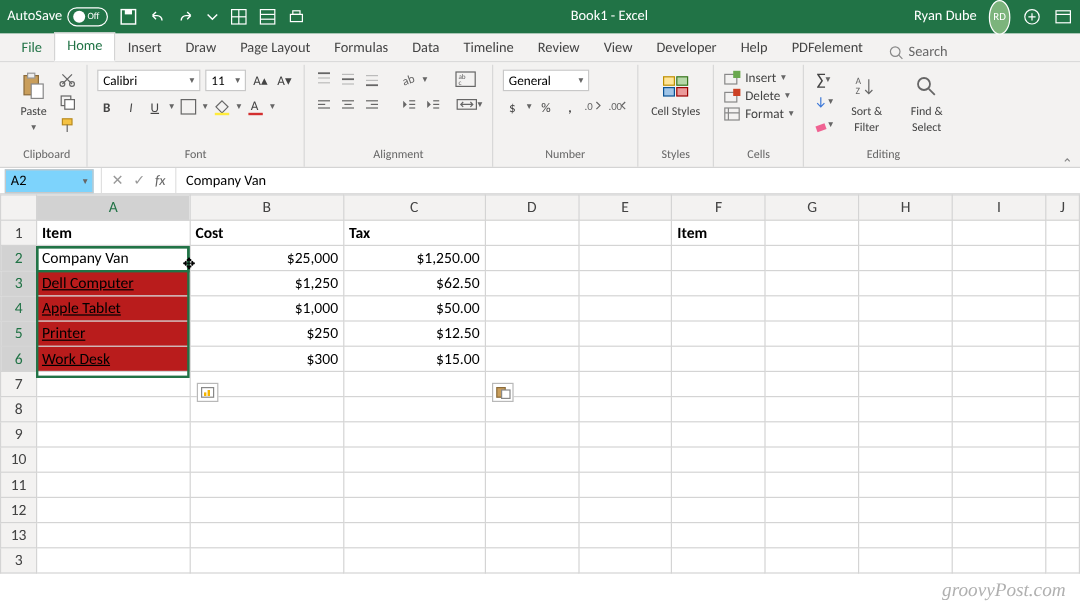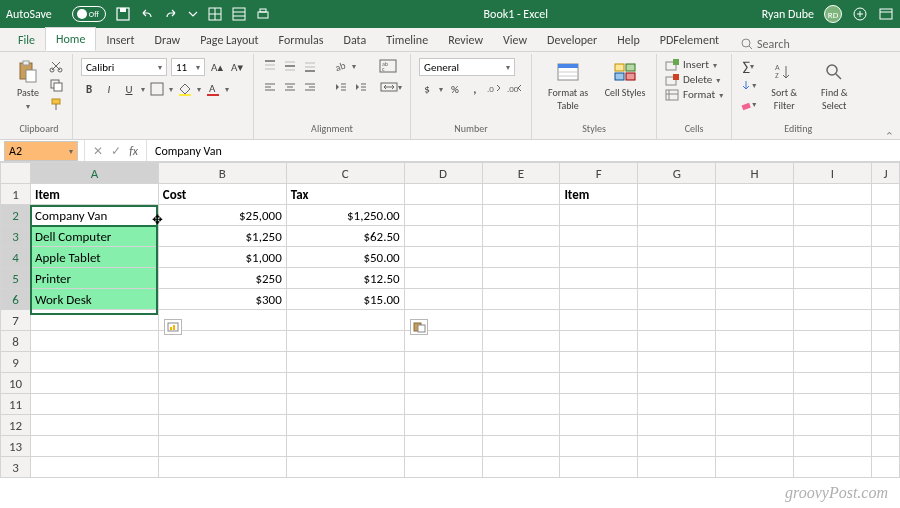--- a/index.html
+++ b/index.html
@@ -1,65 +1,65 @@
 <!DOCTYPE html>
 <html><head>
 <meta charset="utf-8">
 <style>
   * { box-sizing: border-box; margin: 0; padding: 0; }
   body { font-family: "Segoe UI", Calibri, sans-serif; font-size: 12px; background: #fff; width: 900px; height: 508px; overflow: hidden; position: relative; }
   .titlebar { height: 28px; background: #217346; color: #fff; display: flex; align-items: center; padding: 0 6px; font-size: 12px; }
-  .titlebar .autosave { display: flex; align-items: center; gap: 20px; margin-right: 10px; }
+  .titlebar .autosave { display: flex; align-items: center; gap: 4px; margin-right: 10px; }
   .toggle { width: 34px; height: 16px; border: 1px solid #fff; border-radius: 9px; display: flex; align-items: center; justify-content: flex-start; padding: 0 0 0 4px; font-size: 8px; color:#fff; gap:2px; }
   .toggle .knob { width: 10px; height: 10px; border-radius: 50%; background: #fff; }
   .qat { display: flex; gap: 10px; align-items: center; }
   .qat svg, .titlebar-right svg { display: block; }
   .title-center { flex: 1; text-align: center; font-size: 12px; }
   .titlebar-right { display: flex; align-items: center; gap: 10px; }
-  .avatar { width: 18px; height: 18px; border: 1px solid #fff; border-radius: 50%; display: flex; align-items: center; justify-content: center; font-size: 9px; background:#7cb47c; }
+  .avatar { width: 18px; height: 29px; border: 1px solid #fff; border-radius: 50%; display: flex; align-items: center; justify-content: center; font-size: 9px; background:#7cb47c; }
   .tabs { height: 24px; background: #f3f2f1; border-bottom: 1px solid #d4d4d4; display: flex; align-items: flex-end; padding-left: 8px; gap: 0; font-size: 12px; color: #444; }
   .tab { padding: 4px 10px; cursor: pointer; }
   .tab.file { color: #217346; font-weight: 400; }
   .tab.active { background: #fff; border: 1px solid #d4d4d4; border-bottom: 1px solid #fff; color: #217346; }
   .search-tab { margin-left: 12px; display:flex; align-items:center; gap:4px; color:#666; }
   .ribbon { height: 88px; background: #f3f2f1; border-bottom: 1px solid #d4d4d4; display: flex; padding: 2px 6px 0 6px; }
   .group { border-right: 1px solid #d8d8d8; padding: 0 8px 2px 8px; display: flex; flex-direction: column; justify-content: space-between; }
   .group:last-child { border-right: none; }
   .group-body { display: flex; align-items: flex-start; gap: 6px; padding-top: 4px; }
   .group-label { text-align: center; font-size: 10px; color: #666; padding: 2px 0; }
   .big-btn { display: flex; flex-direction: column; align-items: center; gap: 2px; font-size: 10px; color:#444; padding: 2px 2px; }
   .big-btn .ico { width: 24px; height: 24px; display:flex; align-items:center; justify-content:center; }
   .col-stack { display:flex; flex-direction:column; gap:3px; }
   .row-icons { display:flex; gap:4px; align-items:center; }
   .font-name { width: 86px; height: 18px; border:1px solid #c8c8c8; background:#fff; font-size:11px; padding:0 4px; display:flex; align-items:center; justify-content:space-between; }
   .font-size { width: 34px; height:18px; border:1px solid #c8c8c8; background:#fff; font-size:11px; padding:0 4px; display:flex; align-items:center; justify-content:space-between; }
   .dd { font-size:8px; color:#666; }
   .mini { width:16px; height:16px; display:flex; align-items:center; justify-content:center; font-size:11px; color:#444; }
-  .nfmt { width: 96px; height:18px; border:1px solid #c8c8c8; background:#fff; font-size:11px; padding:0 4px; display:flex; align-items:center; justify-content:space-between; }
+  .nfmt { width: 72px; height:18px; border:1px solid #c8c8c8; background:#fff; font-size:11px; padding:0 4px; display:flex; align-items:center; justify-content:space-between; }
   .cells-col { display:flex; flex-direction:column; gap:2px; font-size:11px; color:#444;}
   .cells-col .row { display:flex; align-items:center; gap:4px; }
   .edcol { display:flex; flex-direction:column; gap:3px; }
   .collapse-ribbon { position:absolute; right:6px; top:130px; font-size:11px; color:#888; }
   .formula-bar { height: 22px; border-bottom: 1px solid #d4d4d4; display:flex; align-items:center; font-size:12px; background:#fff; }
-  .namebox { width: 74px; height:20px; border:1px solid #c8c8c8; margin:0 6px 0 4px; padding:0 4px; display:flex; align-items:center; justify-content:space-between; background:#fdba74; }
+  .namebox { width: 74px; height:20px; border:1px solid #c8c8c8; margin:0 6px 0 4px; padding:0 4px; display:flex; align-items:center; justify-content:space-between; background:#7dd3fc; }
   .fb-icons { display:flex; gap:8px; color:#999; padding:0 8px; border-left:1px solid #e0e0e0; border-right:1px solid #e0e0e0; height:100%; align-items:center;}
   .fx { font-style:italic; color:#666; }
   .fb-input { flex:1; padding:0 8px; }
   .sheet { position:relative; user-select:none; }
   .sheet table { border-collapse:collapse; table-layout:fixed; }
   .sheet th, .sheet td { border:1px solid #d4d4d4; height:21px; font-size:13px; font-family: Calibri, sans-serif; }
   .corner { width:30px; background:#f3f2f1; border-top:none; border-left:none; }
   .colhdr { background:#f3f2f1; text-align:center; color:#444; font-weight:400; font-size:12px; }
   .rowhdr { width:30px; background:#f3f2f1; text-align:center; color:#444; font-weight:400; font-size:12px;}
   .colA{width:128px}.colB{width:128px}.colC{width:118px}.colD{width:78px}.colE{width:78px}.colF{width:78px}.colG{width:78px}.colH{width:78px}.colI{width:78px}.colJ{width:28px}
   .cell { padding:0 4px; background:#fff; }
   .bold { font-weight:700; }
   .r { text-align:right;padding-left:12px; }
   .colhdr.sel, .rowhdr.sel { background:#d2d2d2; color:#217346; }
-  .selrange { background:#86efac; }
+  .selrange { background:#b91c1c;text-decoration:underline; }
   .active-cell-border { position:absolute; border:2px solid #217346; pointer-events:none; }
   .sel-outline { position:absolute; border:2px solid #217346; pointer-events:none; }
   .move-cursor { position:absolute; font-size:13px; pointer-events:none; }
   .pasteopt { position:absolute; width:18px; height:16px; border:1px solid #b8b8b8; background:#fff; display:flex; align-items:center; justify-content:center; }
   .watermark { position:absolute; right:12px; bottom:6px; font-family: Georgia, serif; font-style:italic; font-size:16px; color:#b0b0b0; }
   svg { overflow:visible; }
 </style>
 </head>
 <body>
 
@@ -232,20 +232,21 @@
           <span class="mini">
               <svg width="14" height="14">
                 <text x="3" y="10" font-size="11" fill="#444">A</text>
                 <rect x="1" y="12" width="12" height="2" fill="#d32f2f"></rect>
               </svg>
             </span>
             <span class="dd">▾</span>
         </div>
       </div>
     </div>
+    <div class="group-label">Font</div>
   </div>
 
   <div class="group">
     <div class="group-body">
       <div class="col-stack" style="gap:5px">
         <div class="row-icons">
           <span class="mini">
               <svg width="14" height="14">
                 <line x1="2" y1="2" x2="12" y2="2" stroke="#666" stroke-width="1.5"></line>
                 <line x1="2" y1="6" x2="12" y2="6" stroke="#bbb"></line>
@@ -360,31 +361,20 @@
               </svg>
             </span>
         </div>
       </div>
     </div>
     <div class="group-label">Number</div>
   </div>
 
   <div class="group">
     <div class="group-body">
-      <div class="big-btn">
-        <span class="ico">
-            <svg width="24" height="20">
-              <rect x="2" y="2" width="20" height="16" fill="#fff" stroke="#888"></rect>
-              <rect x="2" y="2" width="20" height="4" fill="#4a86e8"></rect>
-              <line x1="2" y1="10" x2="22" y2="10" stroke="#ccc"></line>
-              <line x1="2" y1="14" x2="22" y2="14" stroke="#ccc"></line>
-            </svg>
-          </span>
-        <span style="width:52px;text-align:center">Format as Table</span>
-      </div>
       <div class="big-btn">
         <span class="ico">
             <svg width="24" height="20">
               <rect x="2" y="2" width="9" height="7" fill="#ffe599" stroke="#bf9000"></rect>
               <rect x="13" y="2" width="9" height="7" fill="#b6d7a8" stroke="#38761d"></rect>
               <rect x="2" y="11" width="9" height="7" fill="#9fc5e8" stroke="#0b5394"></rect>
               <rect x="13" y="11" width="9" height="7" fill="#ea9999" stroke="#990000"></rect>
             </svg>
           </span>
         <span style="width:42px;text-align:center">Cell Styles</span>

